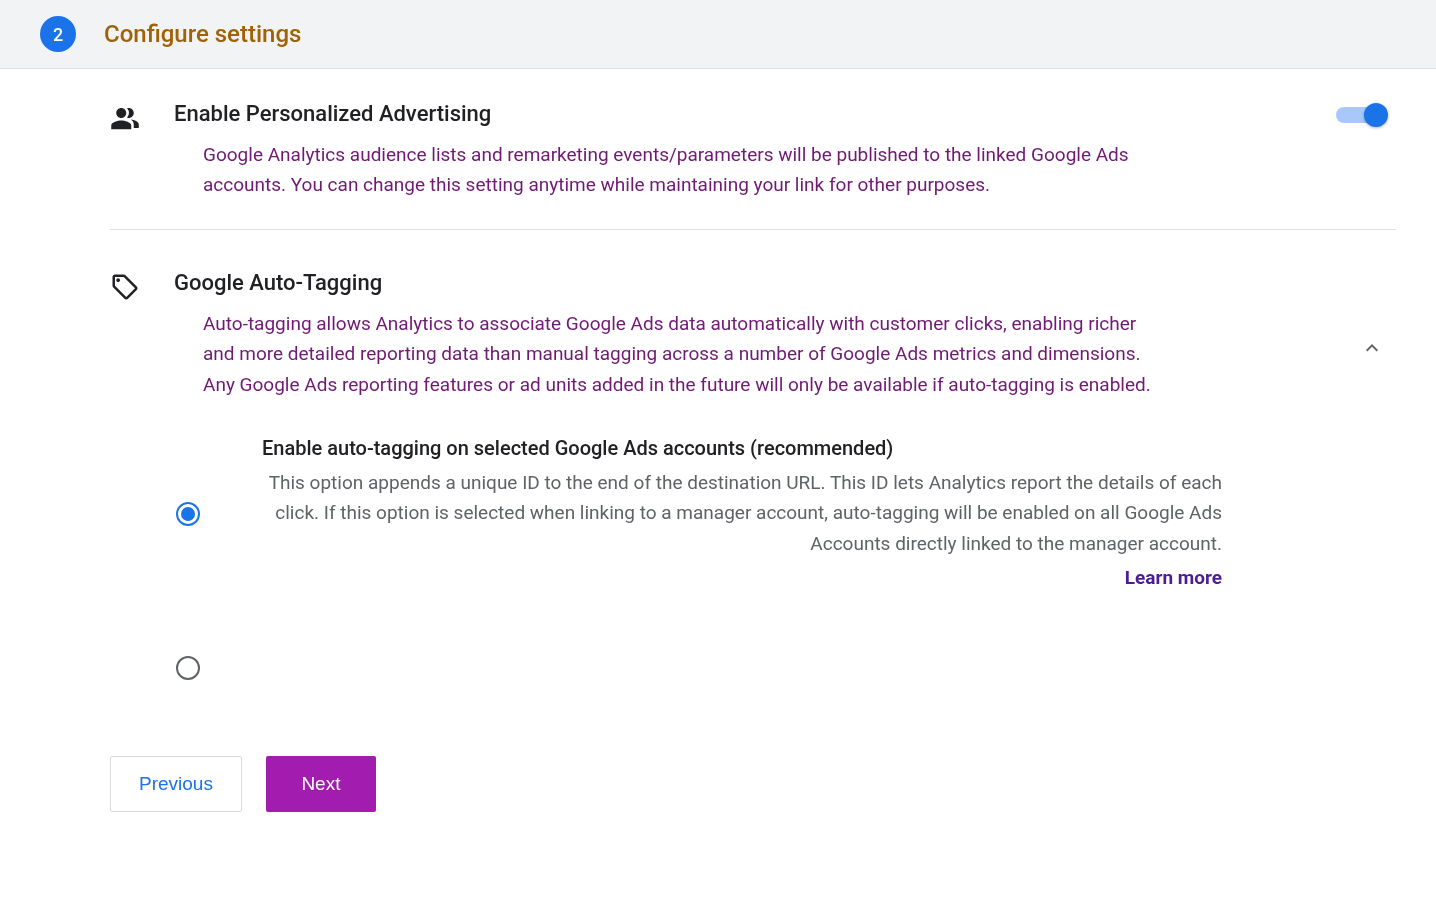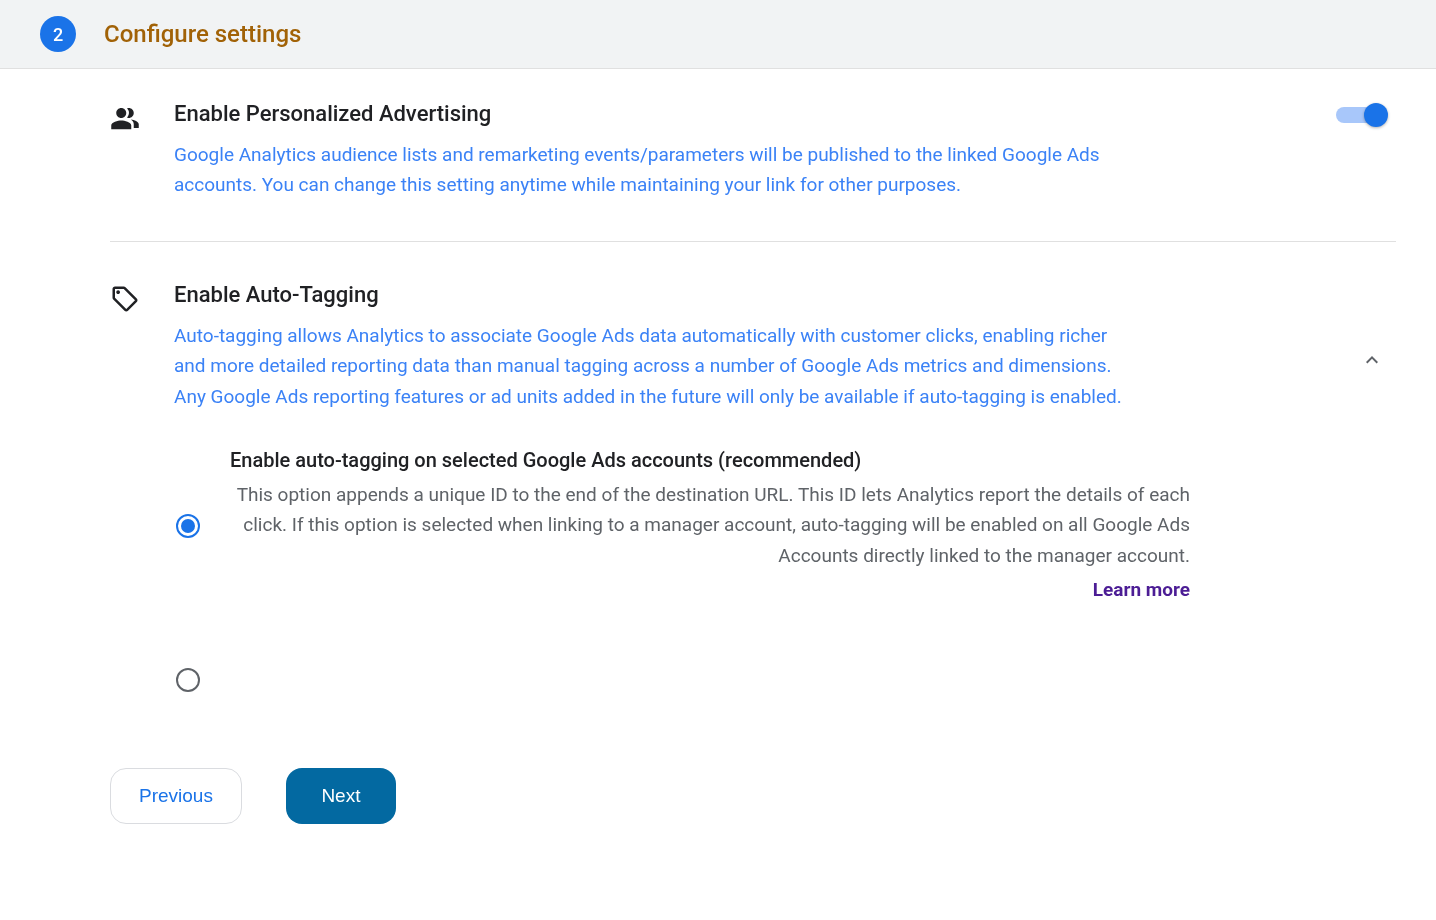--- a/index.html
+++ b/index.html
@@ -41,21 +41,21 @@
     .content {
       padding: 32px 40px 40px 110px;
     }
     .section {
       display: flex;
       gap: 32px;
       padding: 0 0 28px 0;
     }
     .section:first-child {
       border-bottom: 1px solid #e0e0e0;
-      padding-bottom: 40px;
+      padding-bottom: 28px;
       margin-bottom: 40px;
     }
     .section-icon {
       width: 32px;
       flex-shrink: 0;
       padding-top: 2px;
     }
     .section-icon svg {
       width: 30px;
       height: 30px;
@@ -65,23 +65,24 @@
       flex: 1;
     }
     .section-title {
       font-size: 22px;
       font-weight: 500;
       color: #202124;
       margin-bottom: 14px;
     }
     .section-description {
       font-size: 19px;
-      color: #3b82f6;
+      color: #701a75;
       line-height: 1.6;
       max-width: 960px;
+      margin-left: 29px;
     }
     .section-right {
       flex-shrink: 0;
       display: flex;
       align-items: flex-start;
       padding-top: 4px;
       padding-right: 10px;
     }
     .toggle {
       position: relative;
@@ -158,20 +159,21 @@
       top: 3px;
       left: 3px;
       width: 14px;
       height: 14px;
       border-radius: 50%;
       background: #1a73e8;
     }
     .radio-body {
       flex: 1;
       max-width: 960px;
+      margin-left: 32px;
     }
     .radio-title {
       font-size: 20px;
       font-weight: 500;
       color: #202124;
       margin-bottom: 8px;
     }
     .radio-description {
       font-size: 19px;
       color: #5f6368;
@@ -190,38 +192,37 @@
     }
     .button-row {
       display: flex;
       gap: 24px;
       margin-top: 20px;
     }
     .btn {
       min-width: 110px;
       height: 56px;
       padding: 0 28px;
-      border-radius: 16px;
+      border-radius: 2px;
       font-size: 19px;
       font-weight: 500;
       cursor: pointer;
       display: flex;
       align-items: center;
       justify-content: center;
       border: none;
     }
     .btn-secondary {
       background: #fff;
       color: #1a73e8;
       border: 1px solid #dadce0;
     }
     .btn-primary {
-      background: #0369a1;
+      background: #a21caf;
       color: #fff;
-      margin-left: 20px;
     }
   </style>
 </head>
 <body>
 
 <div class="page-header">
   <div class="step-circle">2</div>
   <div class="page-title">Configure settings</div>
 </div>
 
@@ -245,21 +246,21 @@
     </div>
   </div>
 
   <div class="section">
     <div class="section-icon">
       <svg viewBox="0 0 24 24">
           <path d="M21.41 11.58l-9-9C12.05 2.22 11.55 2 11 2H4c-1.1 0-2 .9-2 2v7c0 .55.22 1.05.59 1.42l9 9c.36.36.86.58 1.41.58s1.05-.22 1.41-.59l7-7c.37-.36.59-.86.59-1.41s-.23-1.06-.59-1.42zM13 20.01L4 11V4h7v-.01l9 9-7 7.02zM6.5 8C5.67 8 5 7.33 5 6.5S5.67 5 6.5 5 8 5.67 8 6.5 7.33 8 6.5 8z"></path>
         </svg>
     </div>
     <div class="section-body">
-      <div class="section-title">Enable Auto-Tagging</div>
+      <div class="section-title">Google Auto-Tagging</div>
       <div class="section-description">Auto-tagging allows Analytics to associate Google Ads data automatically with customer clicks, enabling richer and more detailed reporting data than manual tagging across a number of Google Ads metrics and dimensions. Any Google Ads reporting features or ad units added in the future will only be available if auto-tagging is enabled.</div>
 
       <div class="radio-options">
         <div class="radio-option">
           <div class="radio-input-wrap">
             <div class="radio selected"></div>
           </div>
           <div class="radio-body">
             <div class="radio-title">Enable auto-tagging on selected Google Ads accounts (recommended)</div>
             <div class="radio-description">

